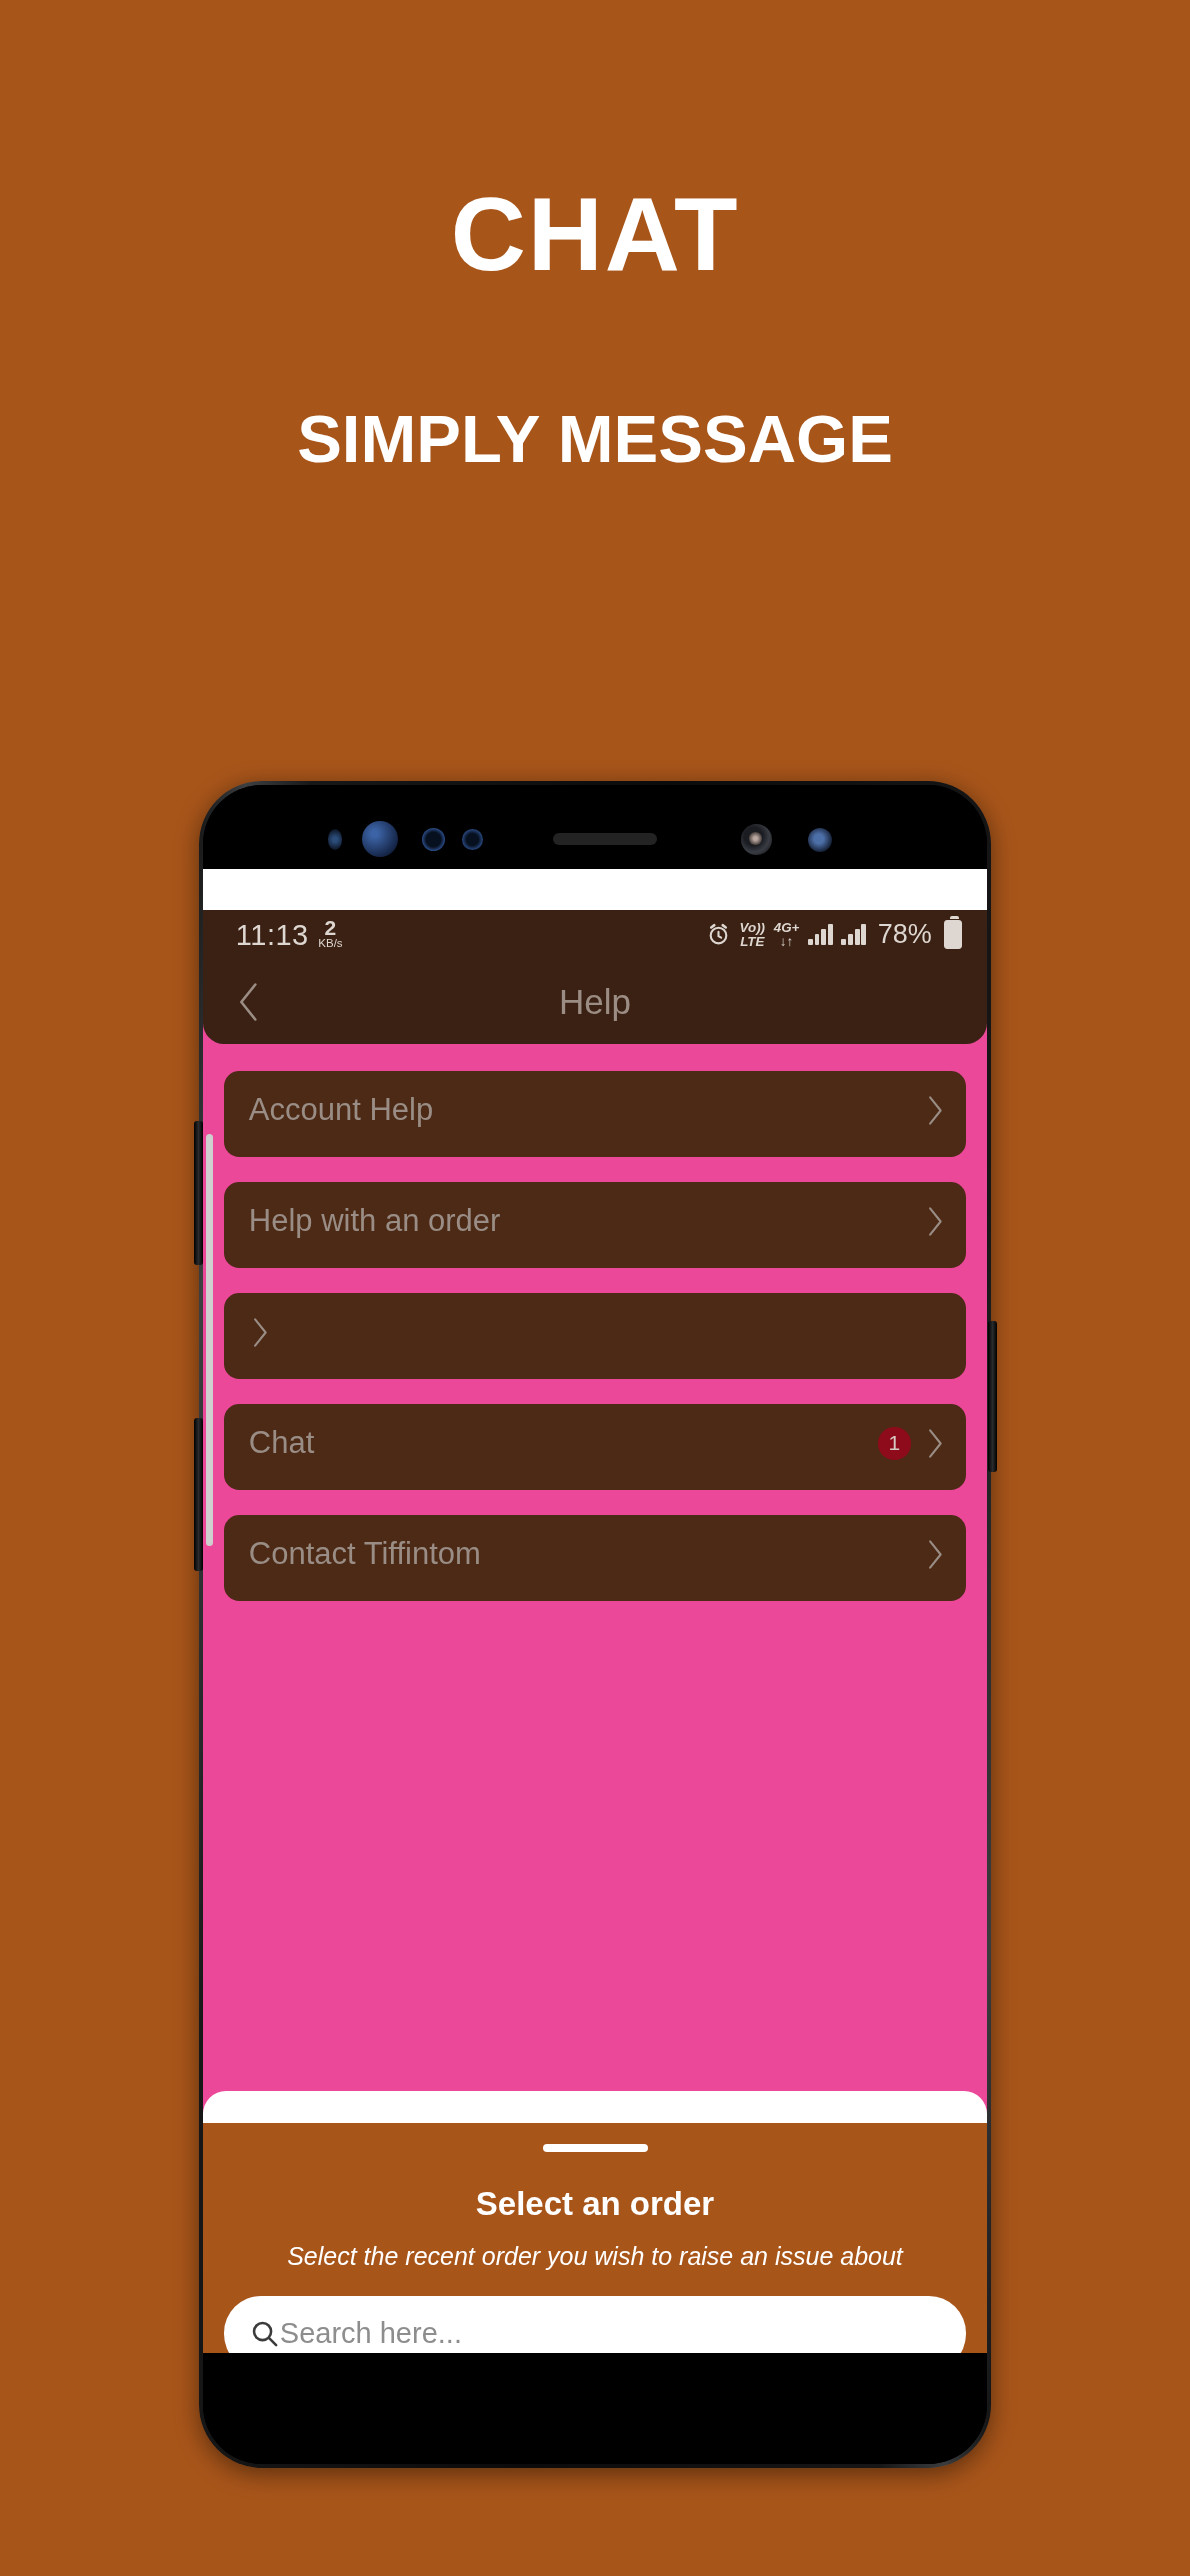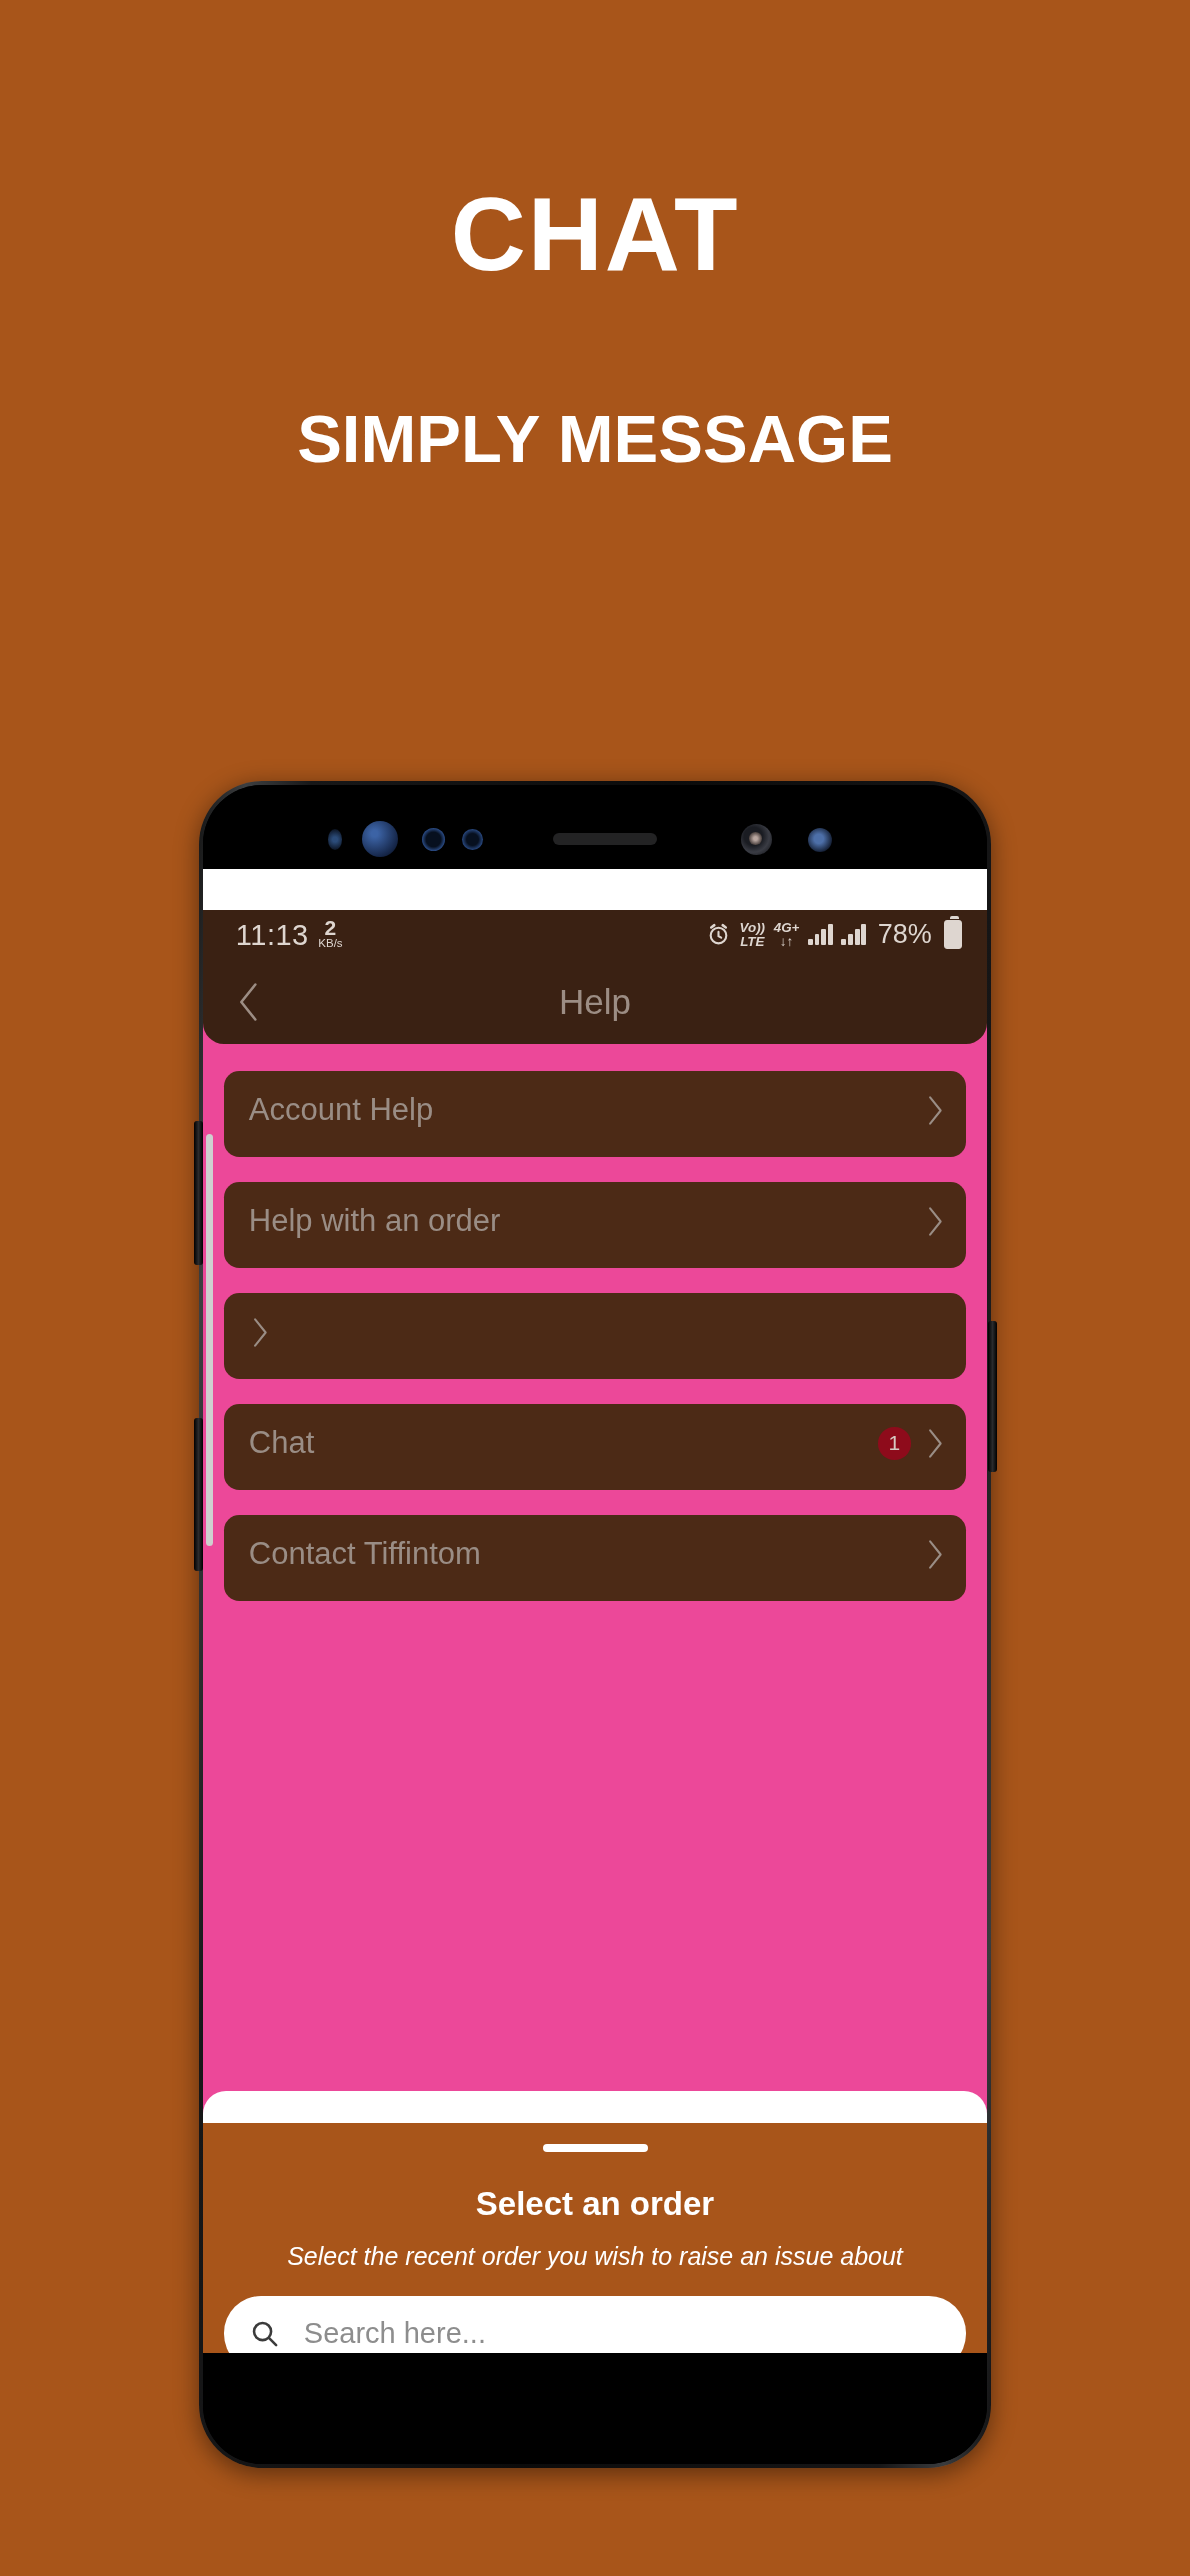--- a/index.html
+++ b/index.html
@@ -221,21 +221,21 @@
     font-style: italic;
   }
   .search-wrap { padding: 0 21px; }
   .searchbar {
     height: 75px;
     background: #FFFFFF;
     border-radius: 37px;
     display: flex;
     align-items: center;
     padding: 0 25px;
-    gap: 24px;
+    gap: 0;
   }
   .search-ph { font-size: 29px; color: #8d8d8d; }
 
   
   .bezel-bottom {
     position: absolute;
     left: 0; right: 0; bottom: 0;
     height: 111px;
     background: #000;
     z-index: 12;

